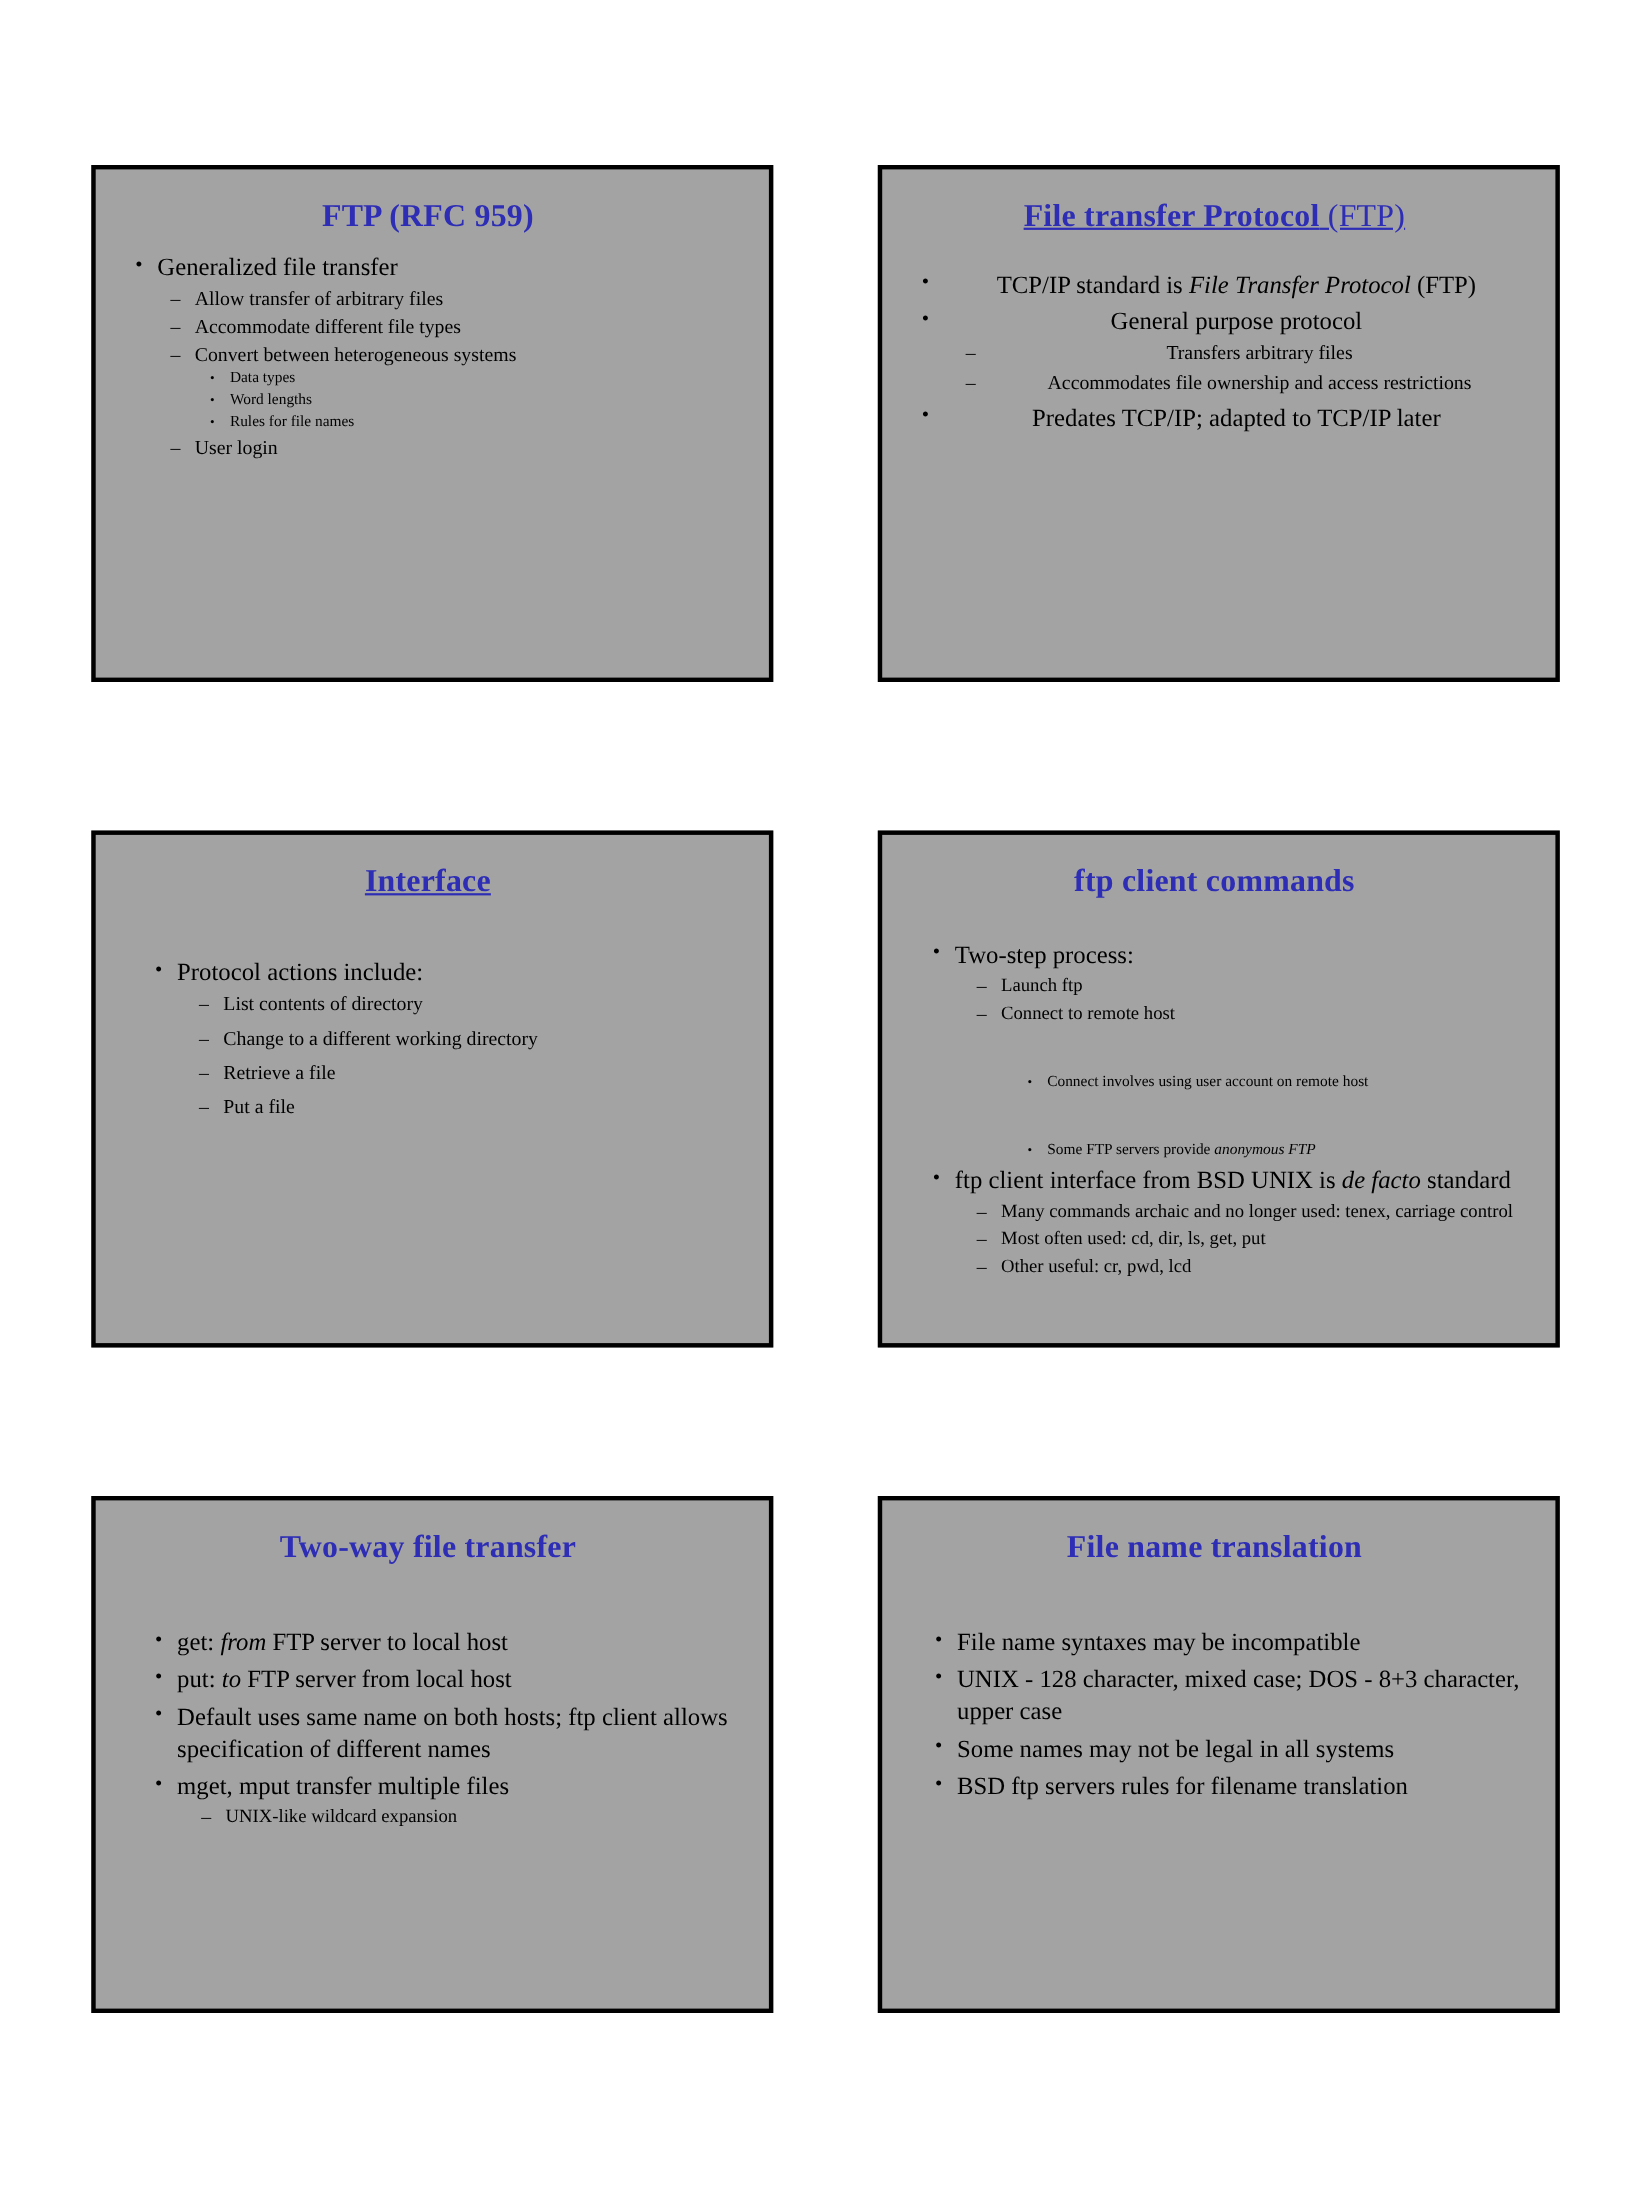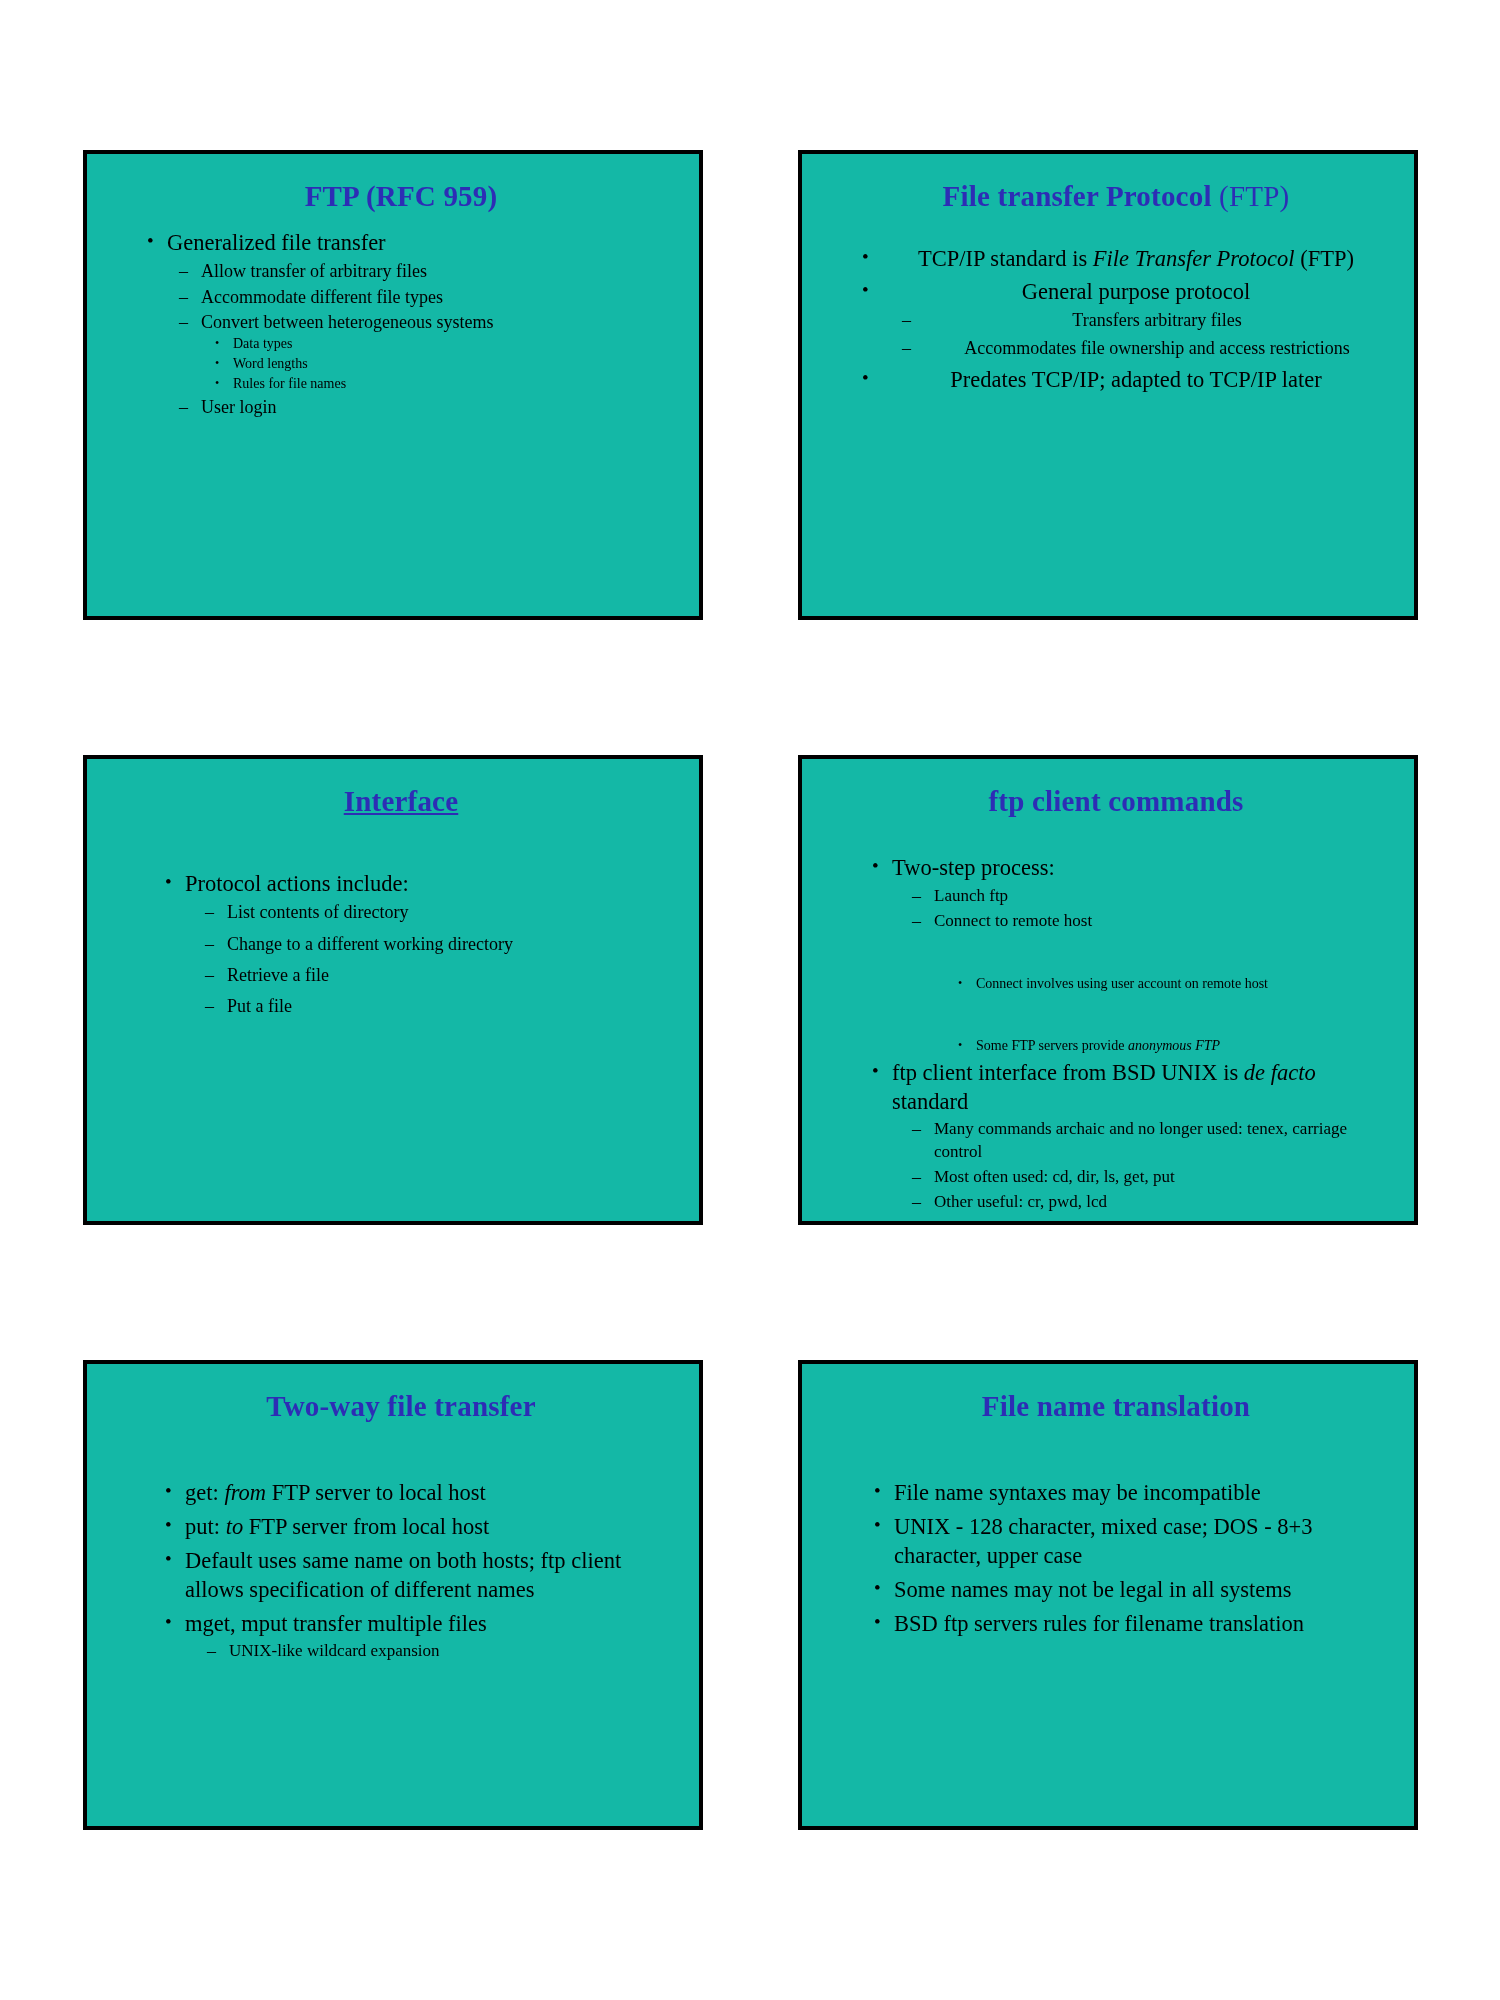--- a/index.html
+++ b/index.html
@@ -29,23 +29,23 @@
     top: 150px;
     width: 1335px;
     display: grid;
     grid-template-columns: 620px 620px;
     column-gap: 95px;
     row-gap: 135px;
   }
 
   .slide {
     border: 4px solid #000000;
-    background: #14b8a6;
+    background: #a3a3a3;
     height: 470px;
-    padding: 26px 24px 10px 40px;
+    padding: 26px 24px 10px 16px;
     position: relative;
     overflow: hidden;
   }
 
   .slide-title {
     text-align: center;
     color: #2d2db5;
     font-weight: bold;
     font-size: 29px;
     line-height: 1.15;
@@ -123,21 +123,21 @@
     top: 0px;
   }
 
   .it { font-style: italic; }
 
   
   .slide.s1 .body { padding-top: 2px; }
   .slide.s1 .slide-title { margin-bottom: 14px; }
 
   .slide.s2 .body { padding-top: 10px; }
-  .slide.s2 .slide-title { margin-bottom: 22px; }
+  .slide.s2 .slide-title { margin-bottom: 22px; text-decoration: underline; }
   .slide.s2 ul.l1 > li.b1 { margin-bottom: 4px; text-align: center; }
   .slide.s2 ul.l2 > li.b2 { margin-bottom: 5px; padding-left: 42px; }
   .slide.s2 ul.l2 > li.b2 > .txt::before { left: 20px; }
 
   .slide.s3 .body { padding-top: 26px; padding-left: 26px; }
   .slide.s3 .slide-title { margin-bottom: 26px; text-decoration: underline; }
   .slide.s3 ul.l2 > li.b2 { margin-bottom: 8px; padding-left: 42px; }
   .slide.s3 ul.l2 > li.b2 > .txt::before { left: 20px; }
 
   .slide.s4 .body { padding-top: 14px; padding-left: 18px; }

